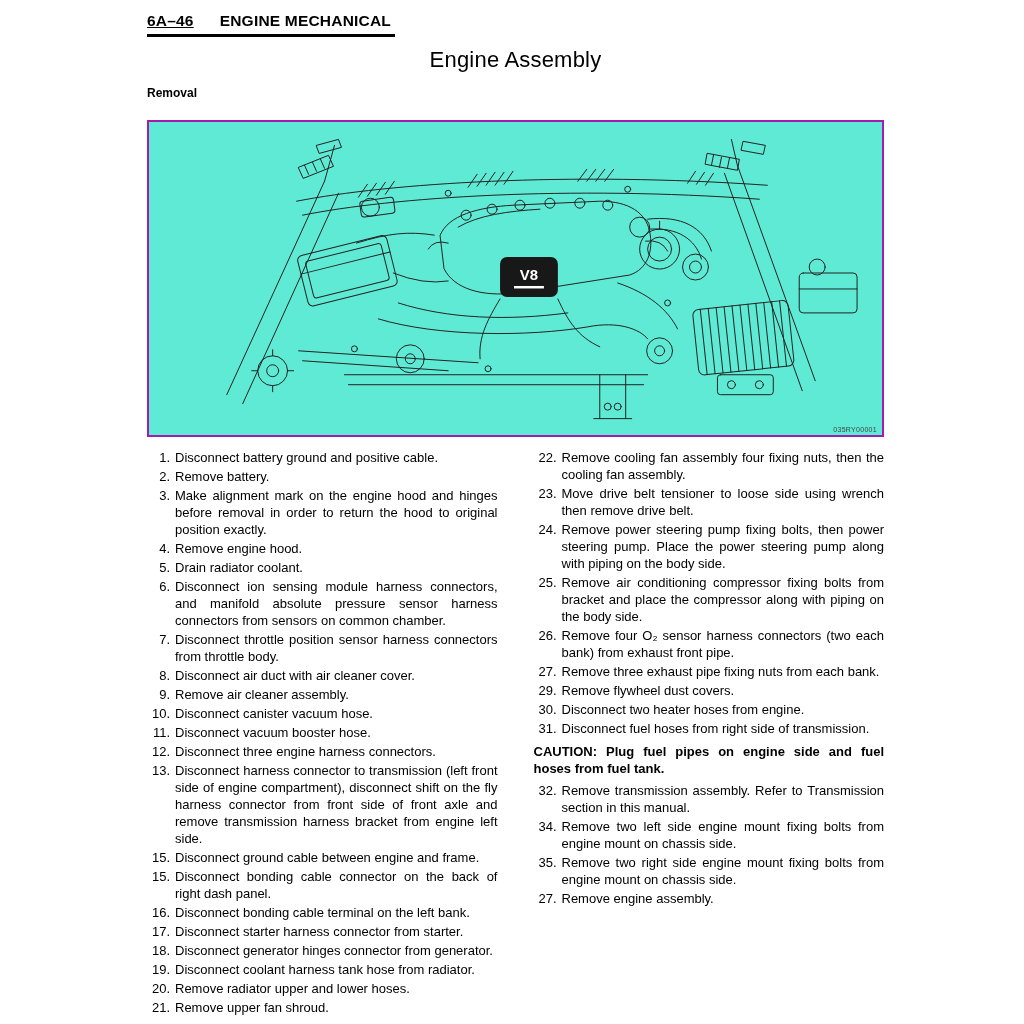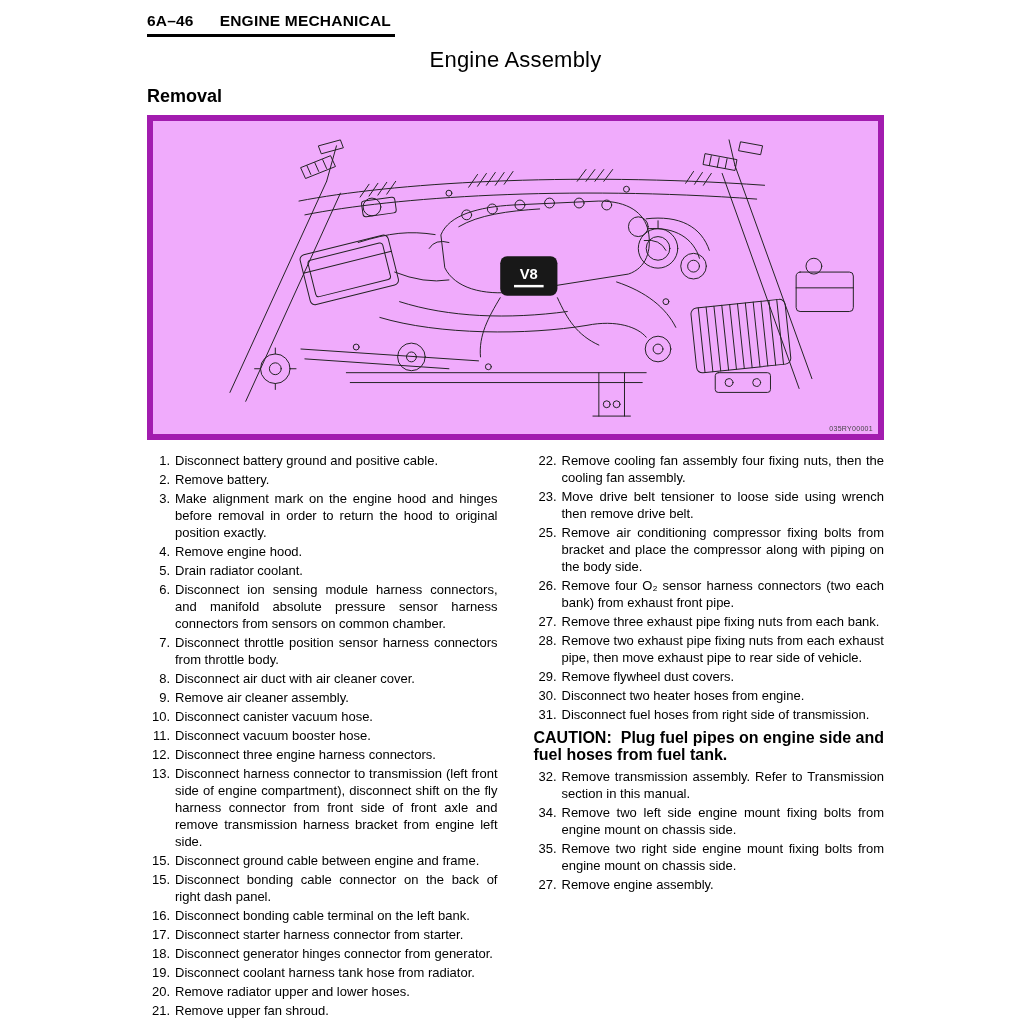--- a/index.html
+++ b/index.html
@@ -5,32 +5,32 @@
   html,body{margin:0;padding:0;background:#ffffff;}
   .page{
     width:1024px;height:1024px;position:relative;overflow:hidden;background:#fff;
     font-family:"Liberation Sans","DejaVu Sans",sans-serif;color:#000;
   }
   .content{box-sizing:border-box;padding:12px 140px 0 147px;}
   .doc-header{
     display:inline-block;font-weight:bold;font-size:15.5px;letter-spacing:.2px;
     border-bottom:3px solid #000;padding:0 4px 4px 0;
   }
-  .hdr-code{margin-right:26px;}
+  .hdr-code{margin-right:26px;text-decoration:underline;}
   .page-title{margin:10px 0 0 0;text-align:center;font-size:22px;font-weight:normal;letter-spacing:.2px;}
-  .section-heading{margin:13px 0 0 0;font-size:18px;font-weight:bold;}
-  .figure{margin-top:8px;border:6px solid #a21caf;height:313px;position:relative;background:#f0abfc;}
+  .section-heading{margin:13px 0 0 0;font-size:12px;font-weight:bold;}
+  .figure{margin-top:20px;border:2px solid #a21caf;height:313px;position:relative;background:#5eead4;}
   .figure svg{position:absolute;left:0;top:0;width:100%;height:100%;}
   .figure-code{position:absolute;right:5px;bottom:2px;font-size:7px;color:#444;letter-spacing:.3px;}
   .columns{display:flex;gap:36px;margin-top:12px;}
   .col{flex:1;min-width:0;}
   .step{display:flex;margin-bottom:2px;font-size:13px;line-height:17px;}
   .num{flex:0 0 23px;text-align:right;padding-right:5px;white-space:nowrap;}
   .txt{flex:1;text-align:justify;}
-  .caution{margin:6px 0 5px 0;font-size:16px;line-height:17px;font-weight:bold;text-align:justify;}
+  .caution{margin:6px 0 5px 0;font-size:13px;line-height:17px;font-weight:bold;text-align:justify;}
   .caution-label{margin-right:9px;}
 </style>
 </head>
 <body>
 
 <div class="page">
   <div class="content">
 
     <div class="doc-header">
       <span class="hdr-code">6A–46</span><span class="hdr-title">ENGINE MECHANICAL</span>
@@ -268,40 +268,40 @@
             <div class="step">
               <span class="num">22.</span>
               <span class="txt">Remove cooling fan assembly four fixing nuts, then the cooling fan assembly.</span>
             </div>
 
             <div class="step">
               <span class="num">23.</span>
               <span class="txt">Move drive belt tensioner to loose side using wrench then remove drive belt.</span>
             </div>
 
+            <div class="step">
+              <span class="num">24.</span>
+              <span class="txt">Remove power steering pump fixing bolts, then power steering pump. Place the power steering pump along with piping on the body side.</span>
+            </div>
 
             <div class="step">
               <span class="num">25.</span>
               <span class="txt">Remove air conditioning compressor fixing bolts from bracket and place the compressor along with piping on the body side.</span>
             </div>
 
             <div class="step">
               <span class="num">26.</span>
               <span class="txt">Remove four O₂ sensor harness connectors (two each bank) from exhaust front pipe.</span>
             </div>
 
             <div class="step">
               <span class="num">27.</span>
               <span class="txt">Remove three exhaust pipe fixing nuts from each bank.</span>
             </div>
 
-            <div class="step">
-              <span class="num">28.</span>
-              <span class="txt">Remove two exhaust pipe fixing nuts from each exhaust pipe, then move exhaust pipe to rear side of vehicle.</span>
-            </div>
 
             <div class="step">
               <span class="num">29.</span>
               <span class="txt">Remove flywheel dust covers.</span>
             </div>
 
             <div class="step">
               <span class="num">30.</span>
               <span class="txt">Disconnect two heater hoses from engine.</span>
             </div>

